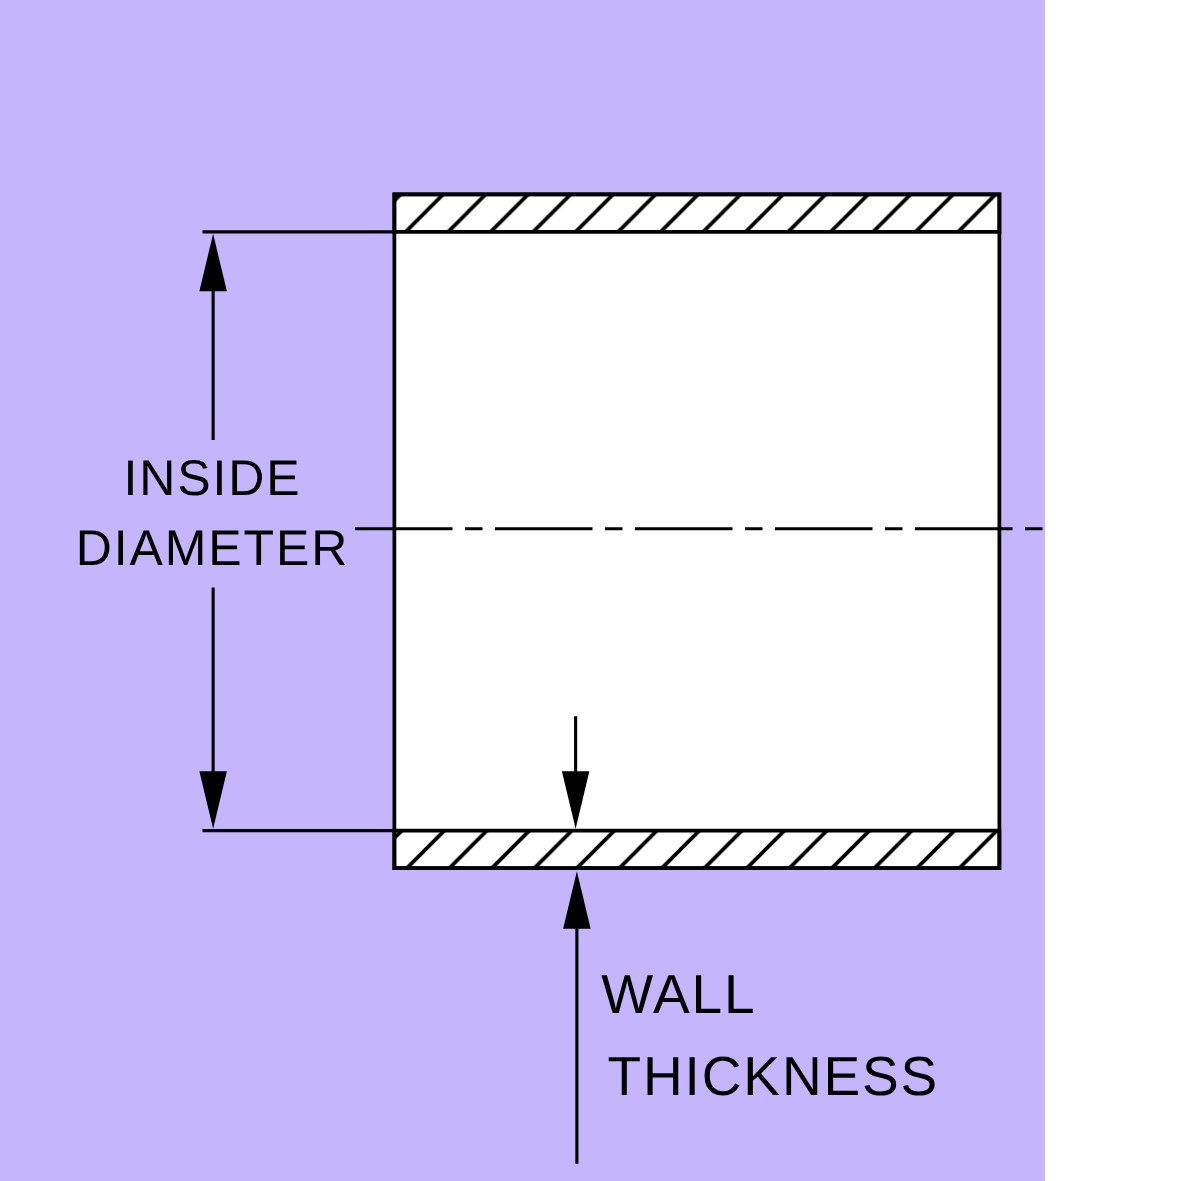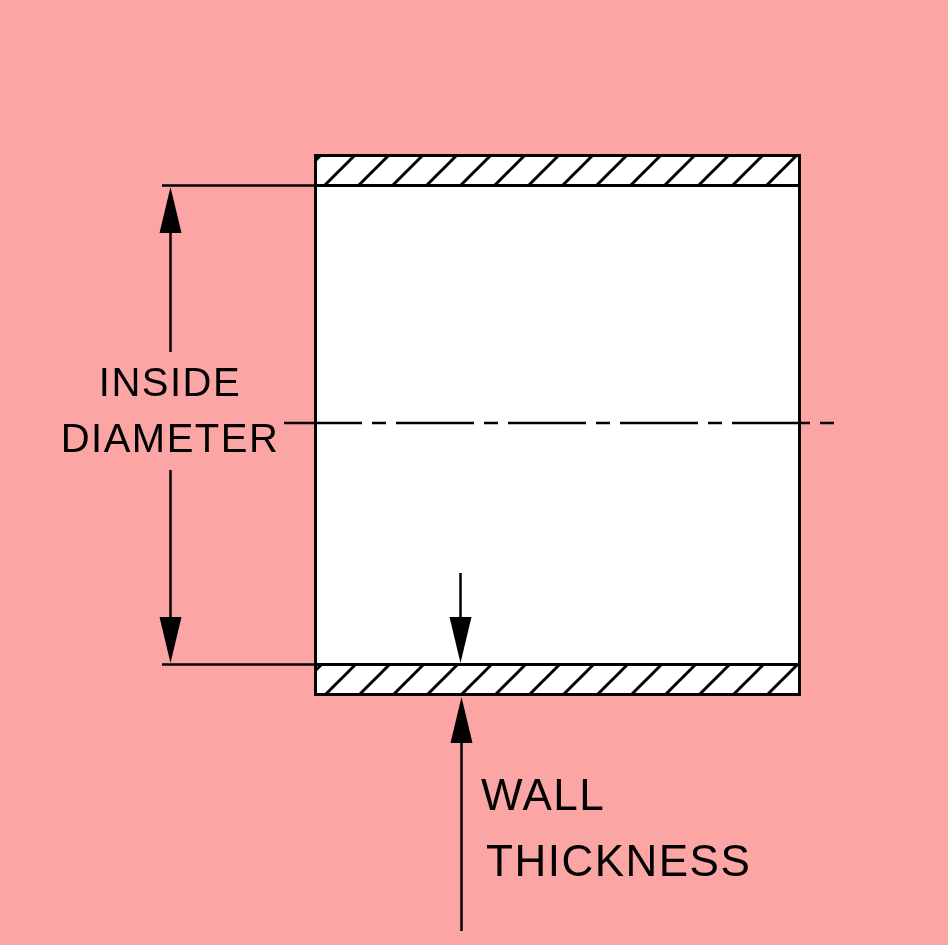--- a/index.html
+++ b/index.html
@@ -2,23 +2,23 @@
 <html><head>
 <meta charset="utf-8">
 <style>
   html, body {
     margin: 0;
     padding: 0;
     background: #ffffff;
   }
   .canvas {
     position: relative;
-    width: 948px;
+    width: 836px;
     height: 945px;
-    background: #fca5a5;
+    background: #c4b5fd;
     overflow: hidden;
   }
   svg {
     display: block;
   }
   .dim-text {
     font-family: "Liberation Sans", sans-serif;
     font-weight: 400;
     fill: #000000;
     letter-spacing: 1.5px;

